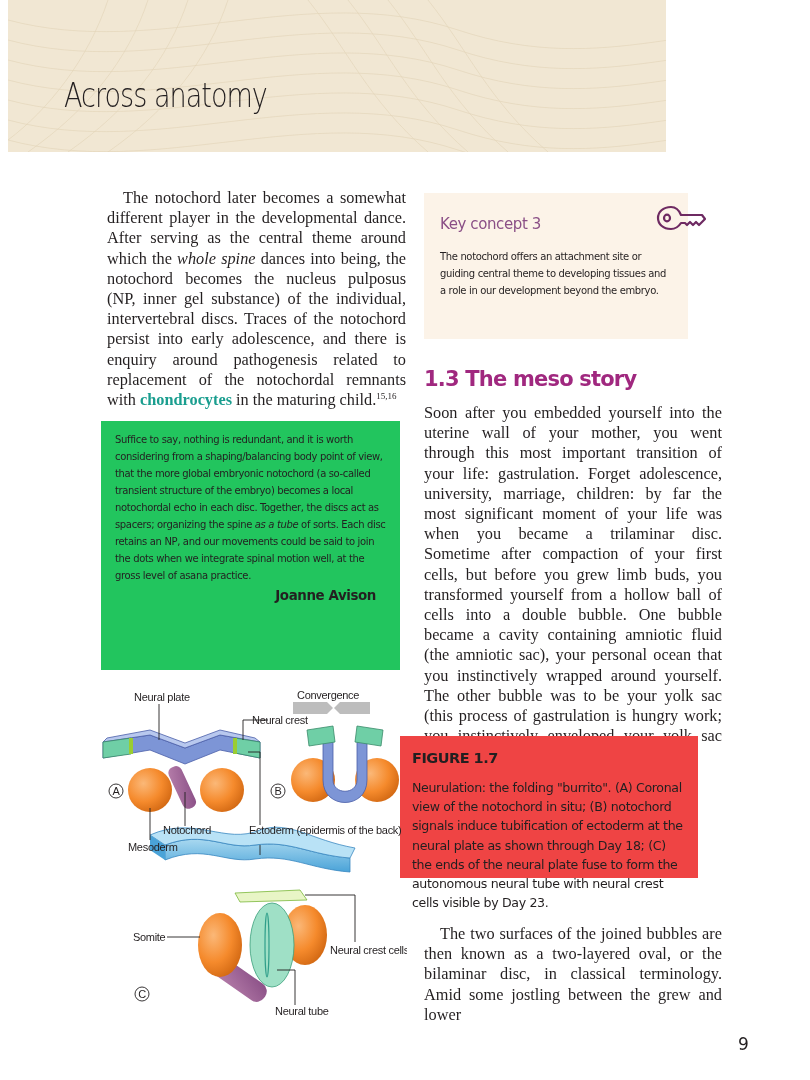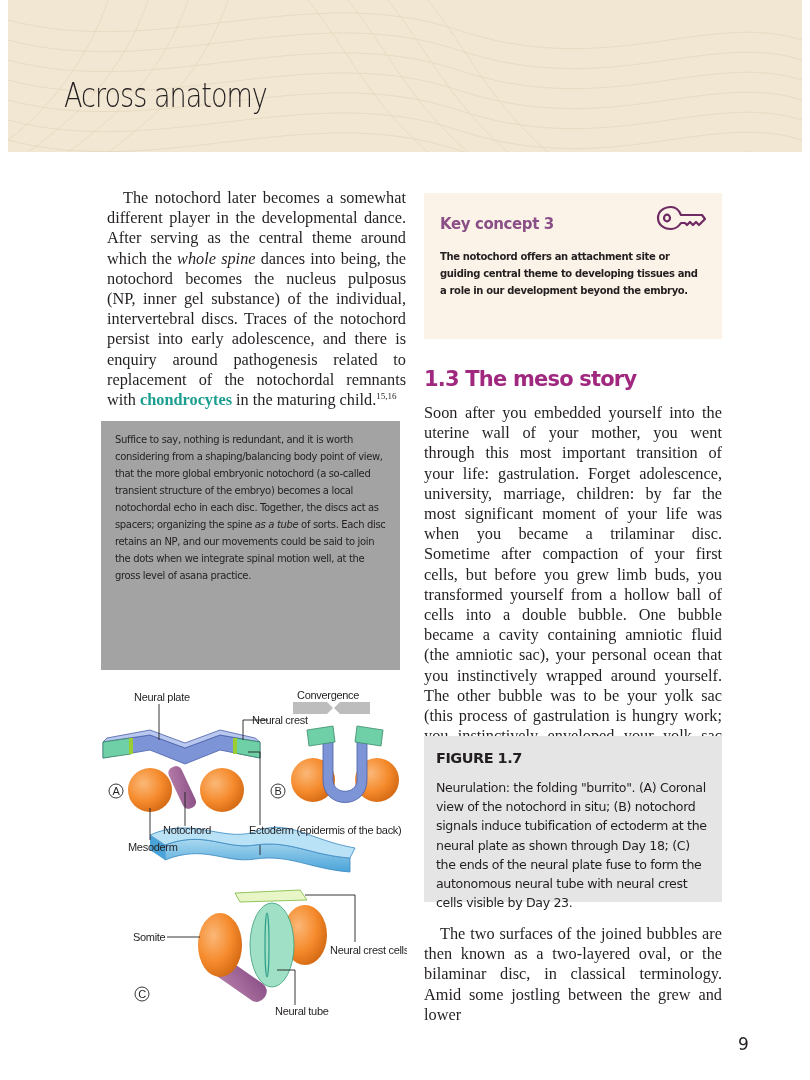--- a/index.html
+++ b/index.html
@@ -1,20 +1,20 @@
 <!DOCTYPE html>
 <html><head>
 <meta charset="utf-8">
 <style>
   * { box-sizing: border-box; margin: 0; padding: 0; }
   html, body { width: 810px; height: 1080px; background: #ffffff; overflow: hidden; }
   body { position: relative; font-family: "DejaVu Serif", serif; color: #231f20; }
 
   .header-band {
-    position: absolute; left: 8px; top: 0; width: 794px; height: 152px;
+    position: absolute; left: 8px; top: 0; width: 658px; height: 152px;
     background: #f1e7d3;
     overflow: hidden;
   }
   .header-band svg { position: absolute; left: 0; top: 0; }
   .header-title {
     position: absolute; left: 56px; top: 76px;
     font-family: "DejaVu Sans", sans-serif; font-size: 33px; font-weight: 300;
     letter-spacing: -1.2px; color: #231f20;
     transform: scaleX(0.82); transform-origin: left top;
   }
@@ -23,54 +23,54 @@
     font-family: "Liberation Serif", serif; font-size: 16.3px; line-height: 20.2px;
     text-align: justify; color: #231f20;
   }
   .col-left-text { position: absolute; left: 107px; top: 188px; width: 299px; }
   .indent { text-indent: 16px; }
   .accent-teal { color: #1a9e8f; font-weight: bold; }
   sup { font-size: 9px; vertical-align: super; line-height: 0; }
 
   .quote-box {
     position: absolute; left: 101px; top: 421px; width: 299px; height: 249px;
-    background: #a3a3a3; padding: 10px 14px 16px 14px;
+    background: #22c55e; padding: 10px 14px 16px 14px;
   }
   .sans-text {
     font-family: "DejaVu Sans", sans-serif; font-size: 10px; line-height: 17px;
     color: #231f20; letter-spacing: -0.35px;
   }
   .quote-text { }
   .quote-author {
     text-align: right; font-weight: bold; margin-top: 4px; padding-right: 10px;
     font-family: "DejaVu Sans", sans-serif; font-size: 13.4px; letter-spacing: -0.4px;
   }
 
   .keyconcept-box {
-    position: absolute; left: 424px; top: 193px; width: 298px; height: 146px;
-    background: #fcf3e8; padding: 22px 16px 0 16px; font-weight: bold;
+    position: absolute; left: 424px; top: 193px; width: 264px; height: 146px;
+    background: #fcf3e8; padding: 22px 16px 0 16px;
   }
   .kc-title {
     font-family: "DejaVu Sans", sans-serif; font-size: 15px; color: #8a4f86;
     letter-spacing: -0.4px; margin-top: 0;
   }
   .kc-text { margin-top: 15px; }
   .key-icon { position: absolute; left: 655px; top: 203px; width: 54px; height: 30px; }
 
   .section-heading {
     position: absolute; left: 424px; top: 367px;
     font-family: "DejaVu Sans", sans-serif; font-size: 21px; font-weight: bold;
     color: #a0287f; letter-spacing: -0.8px; text-align: center;
   }
   .col-right-text { position: absolute; left: 424px; top: 403px; width: 298px; }
   .col-right-text2 { position: absolute; left: 424px; top: 924px; width: 298px; }
 
   .figure-box {
-    position: absolute; left: 424px; top: 736px; width: 298px; height: 166px;
-    background: #e5e5e5; padding: 14px 12px 0 12px;
+    position: absolute; left: 400px; top: 736px; width: 298px; height: 142px;
+    background: #ef4444; padding: 14px 12px 0 12px;
   }
   .fig-title {
     font-family: "DejaVu Sans", sans-serif; font-size: 14.5px; font-weight: bold;
     letter-spacing: -0.5px; color: #231f20;
   }
   .fig-caption { margin-top: 12px; font-size: 12.6px; line-height: 19.2px; }
 
   .figure-art { position: absolute; left: 95px; top: 680px; width: 312px; height: 345px; }
   .fig-label {
     font-family: "Liberation Sans", sans-serif; font-size: 11px; fill: #231f20;
@@ -108,20 +108,21 @@
 </div>
 
 <div class="col-left-text body-text indent">
   <span>The notochord later becomes a somewhat different player in the developmental dance. After serving as the central theme around which the </span><em>whole spine</em><span> dances into being, the notochord becomes the nucleus pulposus (NP, inner gel substance) of the individual, intervertebral discs. Traces of the notochord persist into early adolescence, and there is enquiry around pathogenesis related to replacement of the notochordal remnants with </span><span class="accent-teal">chondrocytes</span><span> in the maturing child.</span><sup>15,16</sup>
 </div>
 
 <div class="quote-box">
   <div class="sans-text quote-text">
     <span>Suffice to say, nothing is redundant, and it is worth considering from a shaping/balancing body point of view, that the more global embryonic notochord (a so-called transient structure of the embryo) becomes a local notochordal echo in each disc. Together, the discs act as spacers; organizing the spine </span><em>as a tube</em><span> of sorts. Each disc retains an NP, and our movements could be said to join the dots when we integrate spinal motion well, at the gross level of asana practice.</span>
   </div>
+  <div class="quote-author">Joanne Avison</div>
 </div>
 
 <div class="keyconcept-box">
   <div class="kc-title">Key concept 3</div>
   <div class="sans-text kc-text">The notochord offers an attachment site or guiding central theme to developing tissues and a role in our development beyond the embryo.</div>
 </div>
 <svg class="key-icon" viewBox="0 0 54 30">
   <g fill="none" stroke="#6e2a62" stroke-width="2.2" stroke-linejoin="round" stroke-linecap="round">
     <path d="M16,4 C8,4 3,9 3,15 C3,21 8,26 16,26 C21,26 24,23 26,20 L30,20 L32,22 L35,19 L38,22 L41,19 L44,22 L47,19 L50,16 L47,12 L26,12 C24,7 21,4 16,4 Z"></path>
     <ellipse cx="12" cy="15" rx="3" ry="3.3"></ellipse>

